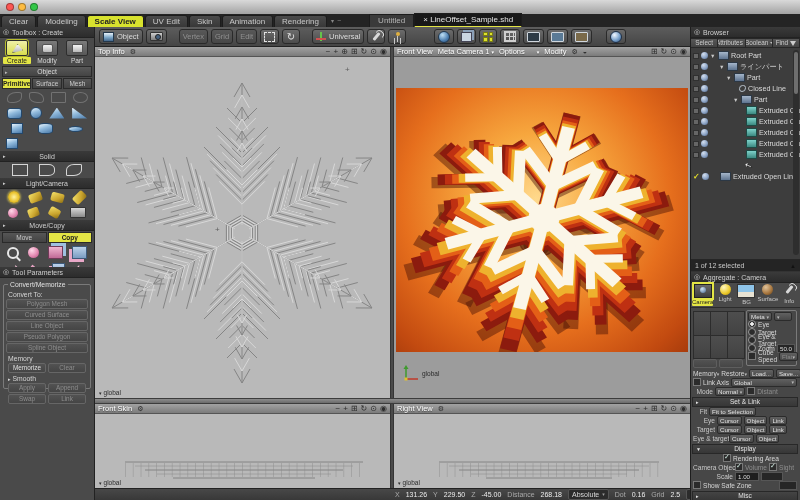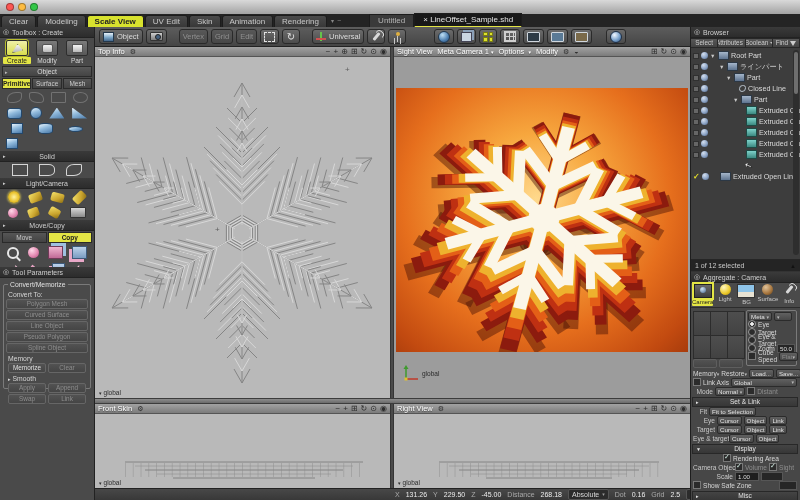--- a/index.html
+++ b/index.html
@@ -472,26 +472,26 @@
       <span class="crossmark" style="left:120px;top:168px">+</span>
       <div class="vpglobal">
         <span style="font-size:5px">▾</span>
         <span>global</span>
       </div>
     </div>
   </div>
 
   <div class="abs" id="vp-pers">
     <div class="vphdr">
-      <span>Sight View</span>
+      <span>Front View</span>
       <span style="display:flex;gap:2px;align-items:center">
         <span>Meta Camera 1</span>
           <span style="font-size:5px">▾</span>
       </span>
-      <span style="display:flex;gap:4px;align-items:center">
+      <span style="display:flex;gap:12px;align-items:center">
         <span>Options</span>
           <span style="font-size:5px">▾</span>
       </span>
       <span>Modify</span>
       <span class="gearg">⚙</span>
       <span class="gearg">◒</span>
       <span class="zoomset">
         <span>⊞</span>
         <span>↻</span>
         <span>⊙</span>

